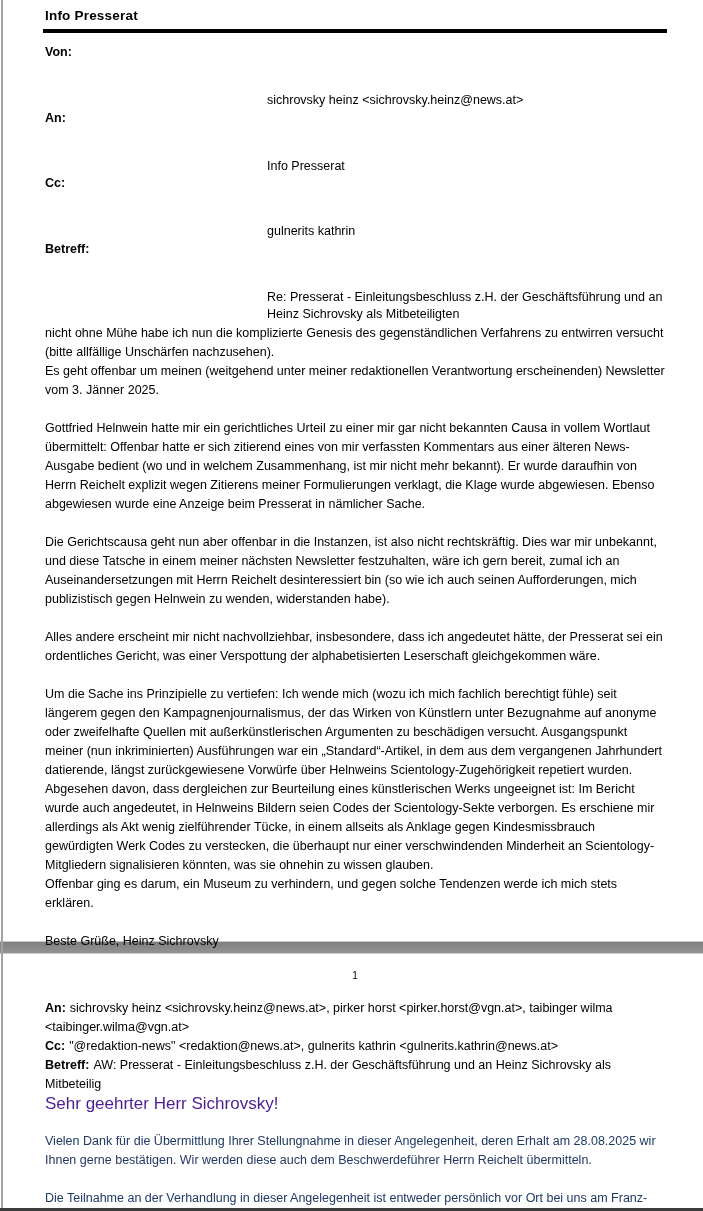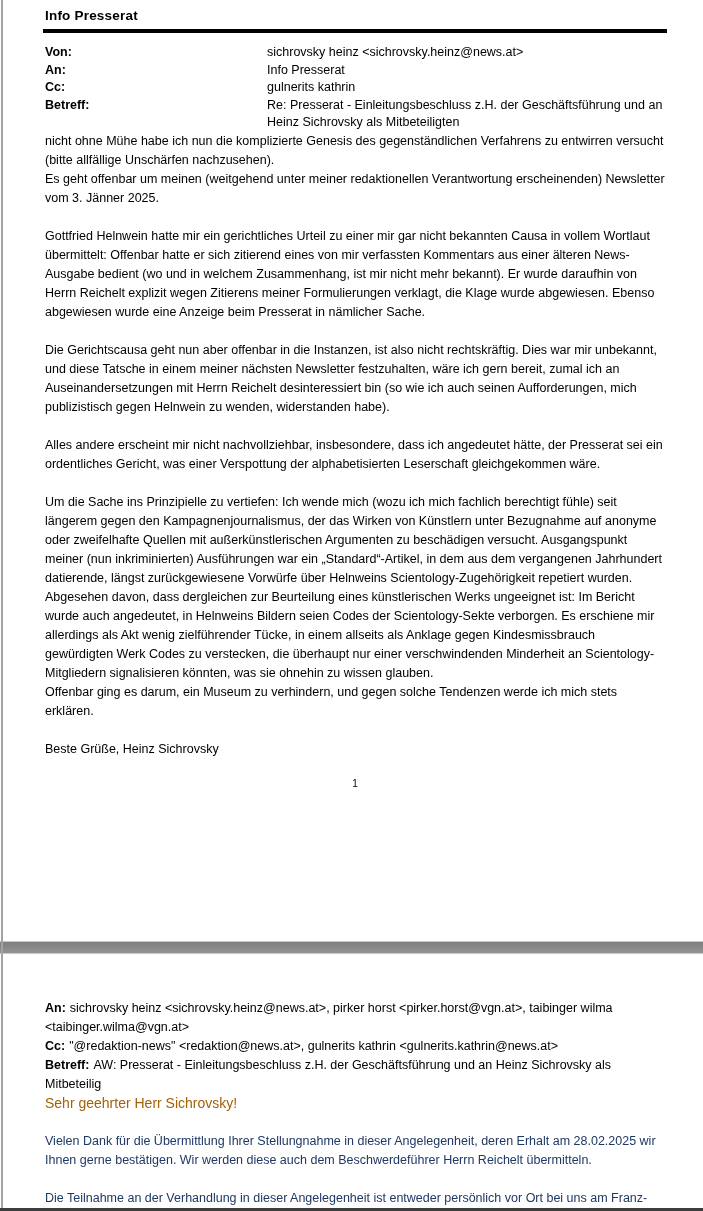--- a/index.html
+++ b/index.html
@@ -73,20 +73,21 @@
     line-height: 17.5px;
   }
   .meta-label {
     font-weight: bold;
     width: 222px;
     flex: 0 0 222px;
   }
   .meta-value {
     flex: 1 1 auto;
     max-width: 405px;
+    margin-top: 48px;
   }
   .body-text {
     font-size: 12.5px;
     line-height: 19px;
   }
   .para {
     margin: 0 0 19px 0;
     white-space: pre-line;
   }
   .greeting1 { margin-top: 40px; }
@@ -95,23 +96,23 @@
   .inline-value { margin-left: 4px; }
   .inline-row { font-size: 12.5px; line-height: 19px; }
   .page-number {
     text-align: center;
     font-size: 10px;
     margin-top: 14px;
     color: #000000;
   }
   .p2-fields { font-size: 12.5px; line-height: 19px; }
   .p2-greeting {
-    font-size: 14px;
+    font-size: 17px;
     line-height: 19px;
-    color: #a16207;
+    color: #4c1d95;
   }
   .p2-para {
     font-size: 12.5px;
     line-height: 19px;
     color: #1F3864;
     margin: 19px 0 0 0;
   }
 </style>
 </head>
 <body>
@@ -166,18 +167,18 @@
       </div>
       <div class="inline-row">
         <span class="inline-label">Cc:</span><span class="inline-value">"@redaktion-news" &lt;redaktion@news.at&gt;, gulnerits kathrin &lt;gulnerits.kathrin@news.at&gt;</span>
       </div>
       <div class="inline-row">
         <span class="inline-label">Betreff:</span><span class="inline-value">AW: Presserat - Einleitungsbeschluss z.H. der Geschäftsführung und an Heinz Sichrovsky als Mitbeteilig</span>
       </div>
     </div>
 
     <div class="p2-greeting">Sehr geehrter Herr Sichrovsky!</div>
-    <p class="p2-para">Vielen Dank für die Übermittlung Ihrer Stellungnahme in dieser Angelegenheit, deren Erhalt am 28.02.2025 wir Ihnen gerne bestätigen. Wir werden diese auch dem Beschwerdeführer Herrn Reichelt übermitteln.</p>
+    <p class="p2-para">Vielen Dank für die Übermittlung Ihrer Stellungnahme in dieser Angelegenheit, deren Erhalt am 28.08.2025 wir Ihnen gerne bestätigen. Wir werden diese auch dem Beschwerdeführer Herrn Reichelt übermitteln.</p>
     <p class="p2-para">Die Teilnahme an der Verhandlung in dieser Angelegenheit ist entweder persönlich vor Ort bei uns am Franz-Josefs-Kai 27, 1010 Wien, möglich (bitte beim ÖIR -Österreichisches Institut für Raumplanung klingeln) oder per Zoom-Videokonferenz unter Verwendung folgender Zugangsdaten:</p>
   </div>
 
   <div class="bottom-edge"></div>
 </div>
 
 </body></html>

